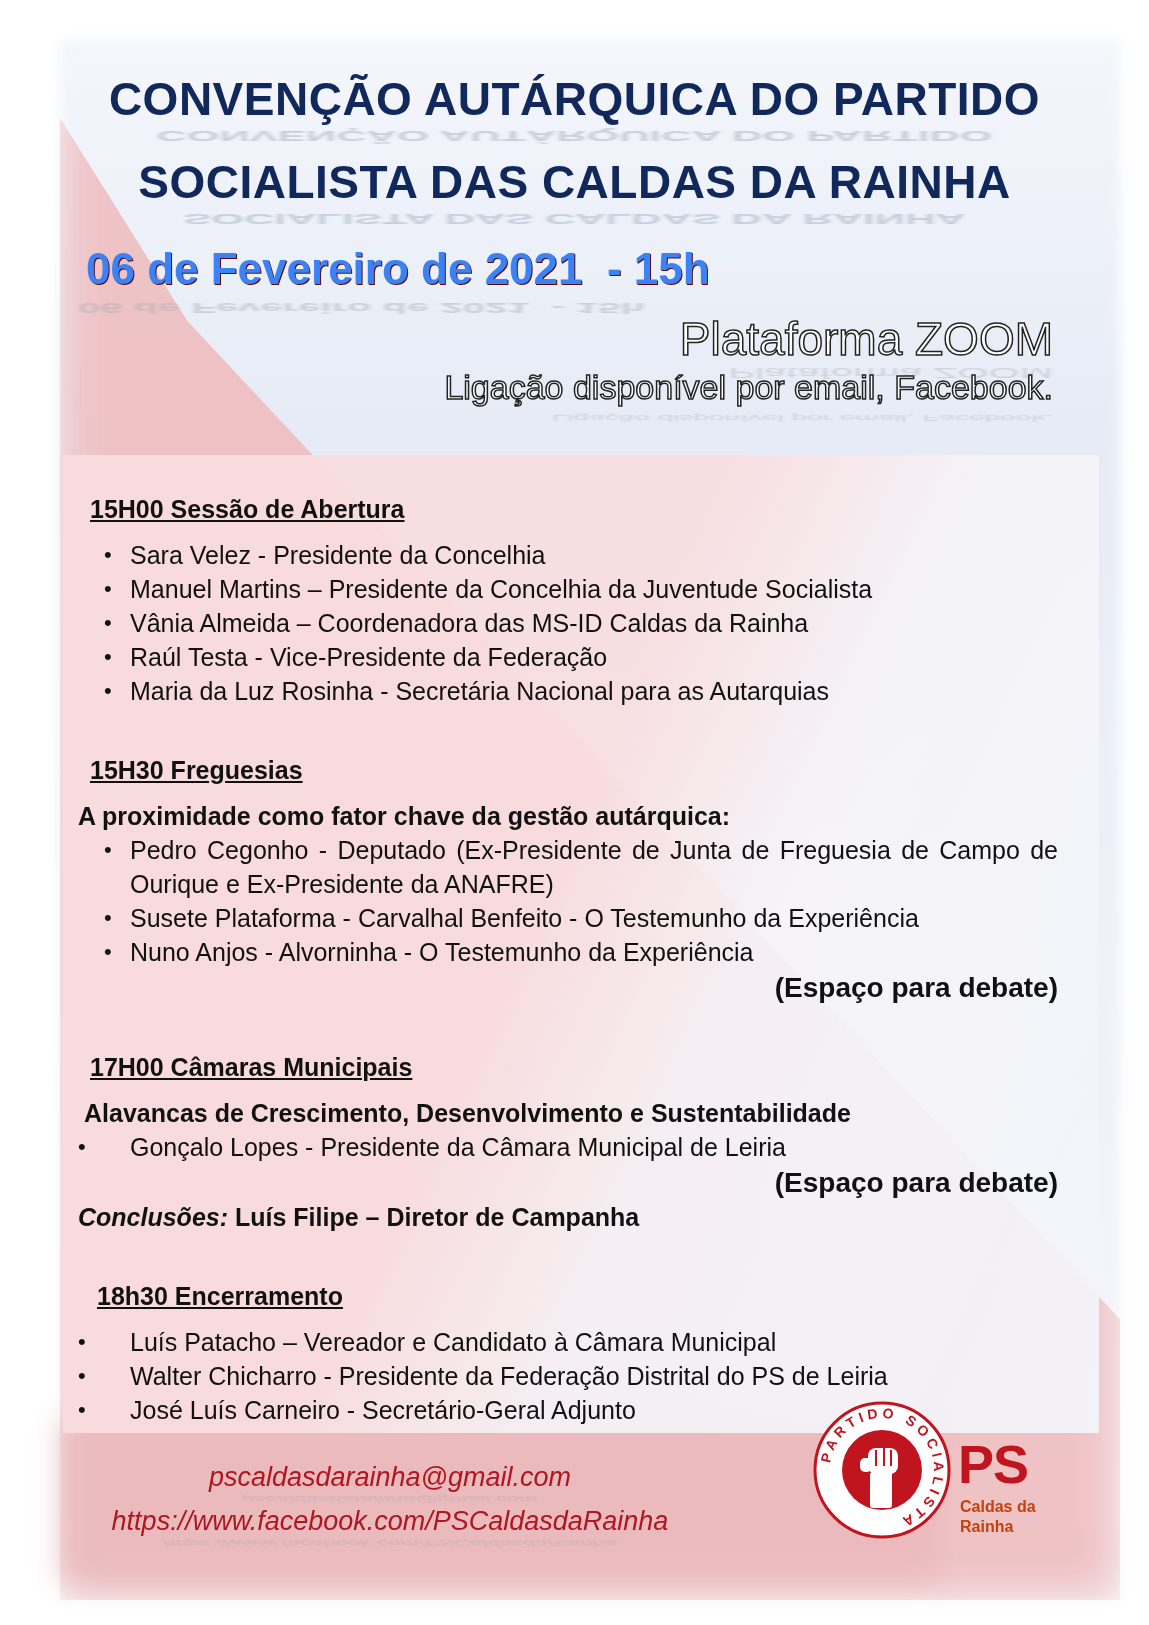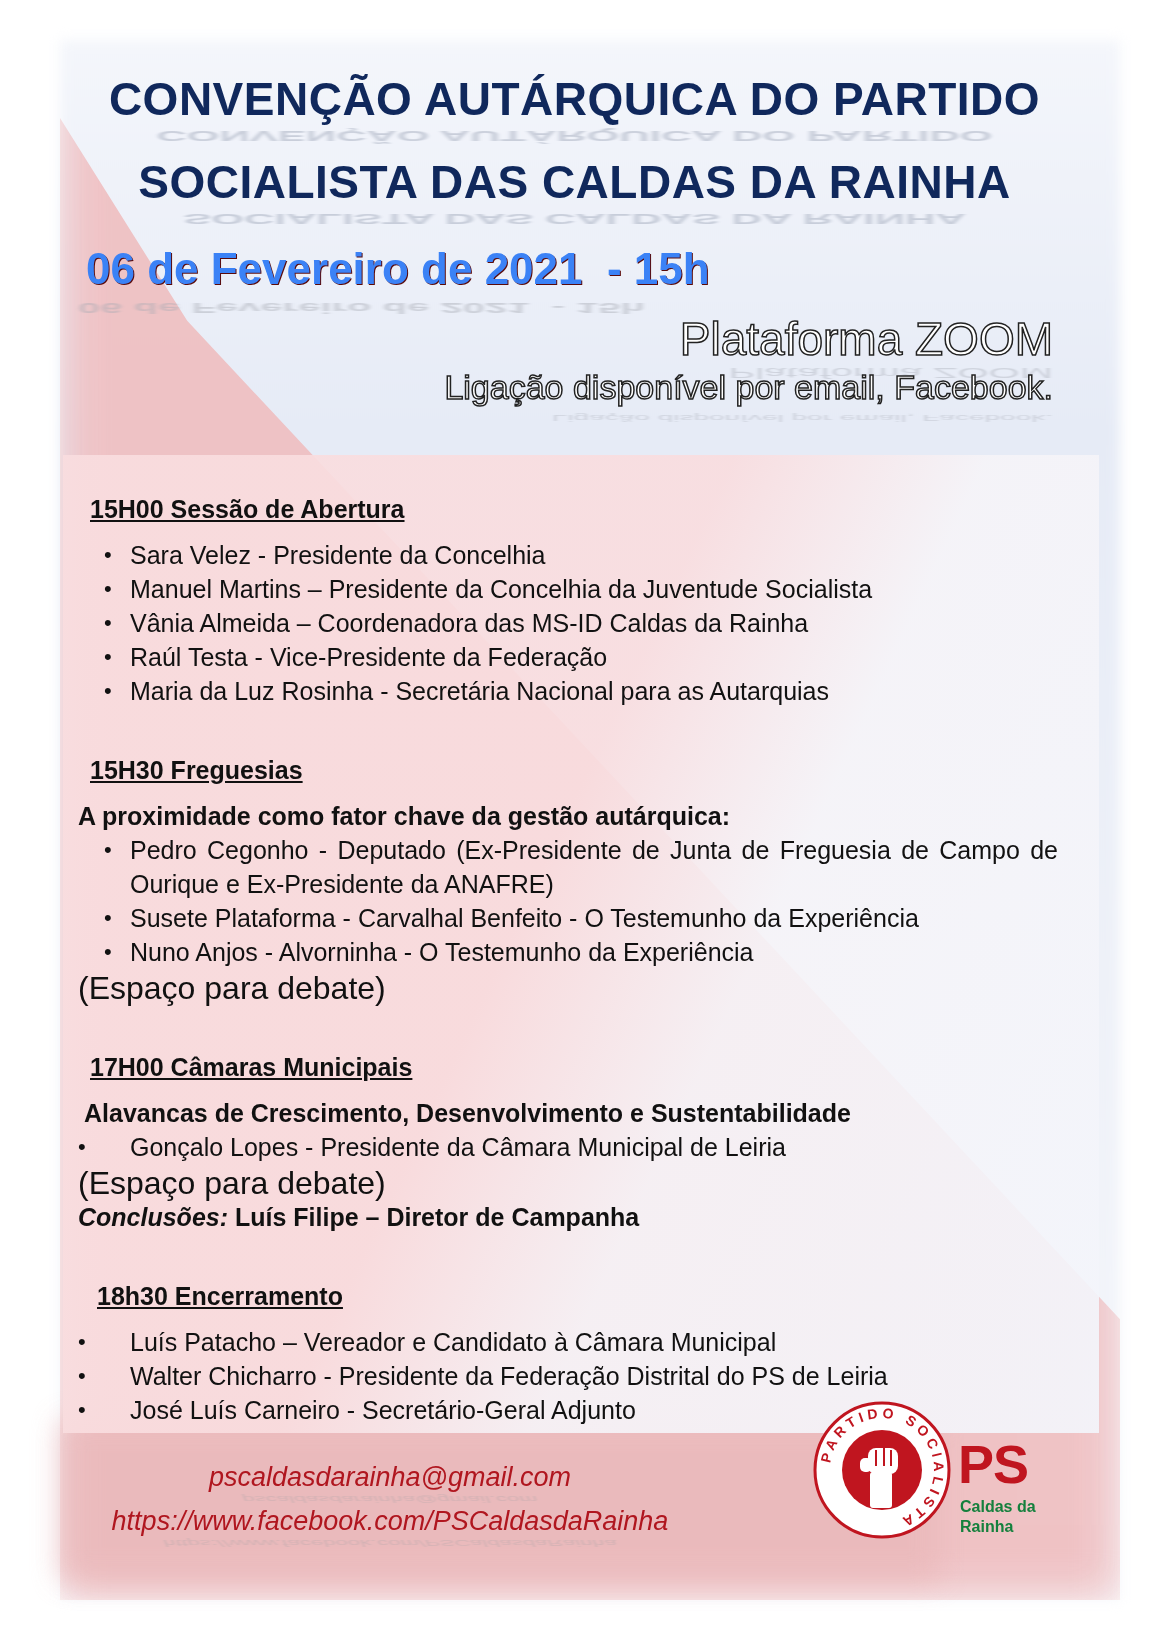--- a/index.html
+++ b/index.html
@@ -72,40 +72,40 @@
     position:absolute; left:78px; top:480px; width:980px;
     color:#111; font-size:25px; line-height:34px;
   }
   .sec-head { font-weight:bold; text-decoration:underline; font-size:25px; margin:12px; }
   .sec-sub { font-weight:bold; margin:0; }
   ul { margin:0; padding:0; list-style:none; }
   li { position:relative; padding-left:52px; }
   li.b1::before { content:"•"; position:absolute; left:26px; top:0; font-size:22px; }
   li.b2::before { content:"•"; position:absolute; left:0px; top:0; font-size:22px; }
   li.just { text-align:justify; text-align-last:left; }
-  .debate { font-weight:normal; text-align:left; font-size:32px; margin:2px 0 0 0; }
+  .debate { font-weight:bold; text-align:right; font-size:28px; margin:2px 0 0 0; }
   .gap { height:33px; }
   .conclusion { font-weight:bold; }
   .conclusion i { }
 
   .contact {
     position:absolute; left:100px; top:1460px; width:580px; text-align:center;
     color:#b0161f; font-style:italic; font-size:27px; line-height:34px;
   }
   .contact .ghostline {
     color:#b7a8ab; opacity:.45; font-size:22px; line-height:10px;
     transform:scaleY(-0.4); filter:blur(1px);
   }
   .logo { position:absolute; left:812px; top:1400px; width:140px; height:140px; }
   .ps-big {
     position:absolute; left:958px; top:1437px; color:#c0151f;
     font-weight:bold; font-size:54px; line-height:54px; letter-spacing:-1px;
   }
   .ps-small {
-    position:absolute; left:960px; top:1497px; color:#15803d;
+    position:absolute; left:960px; top:1497px; color:#c2410c;
     font-weight:bold; font-size:16px; line-height:20px;
   }
 </style>
 </head>
 <body>
 
 <div class="bg-blue"></div>
 <div class="bg-red"></div>
 <div class="bg-bottom"></div>
 

